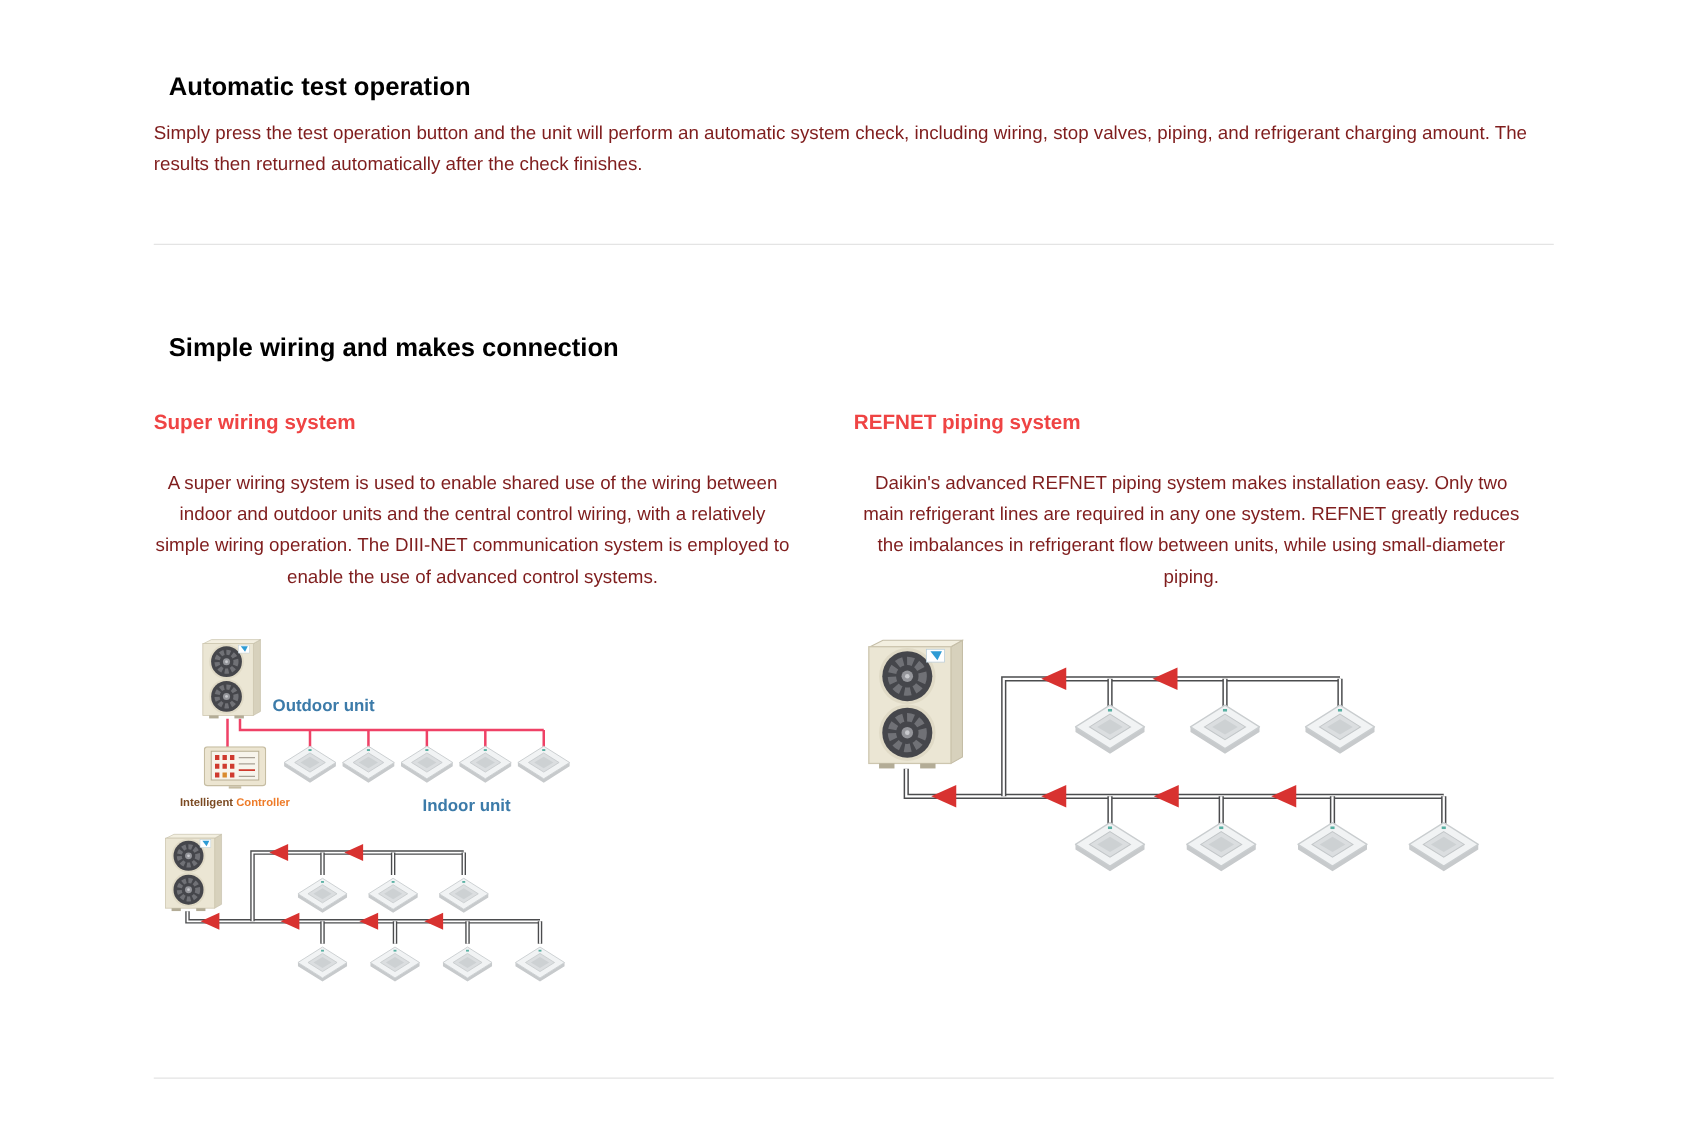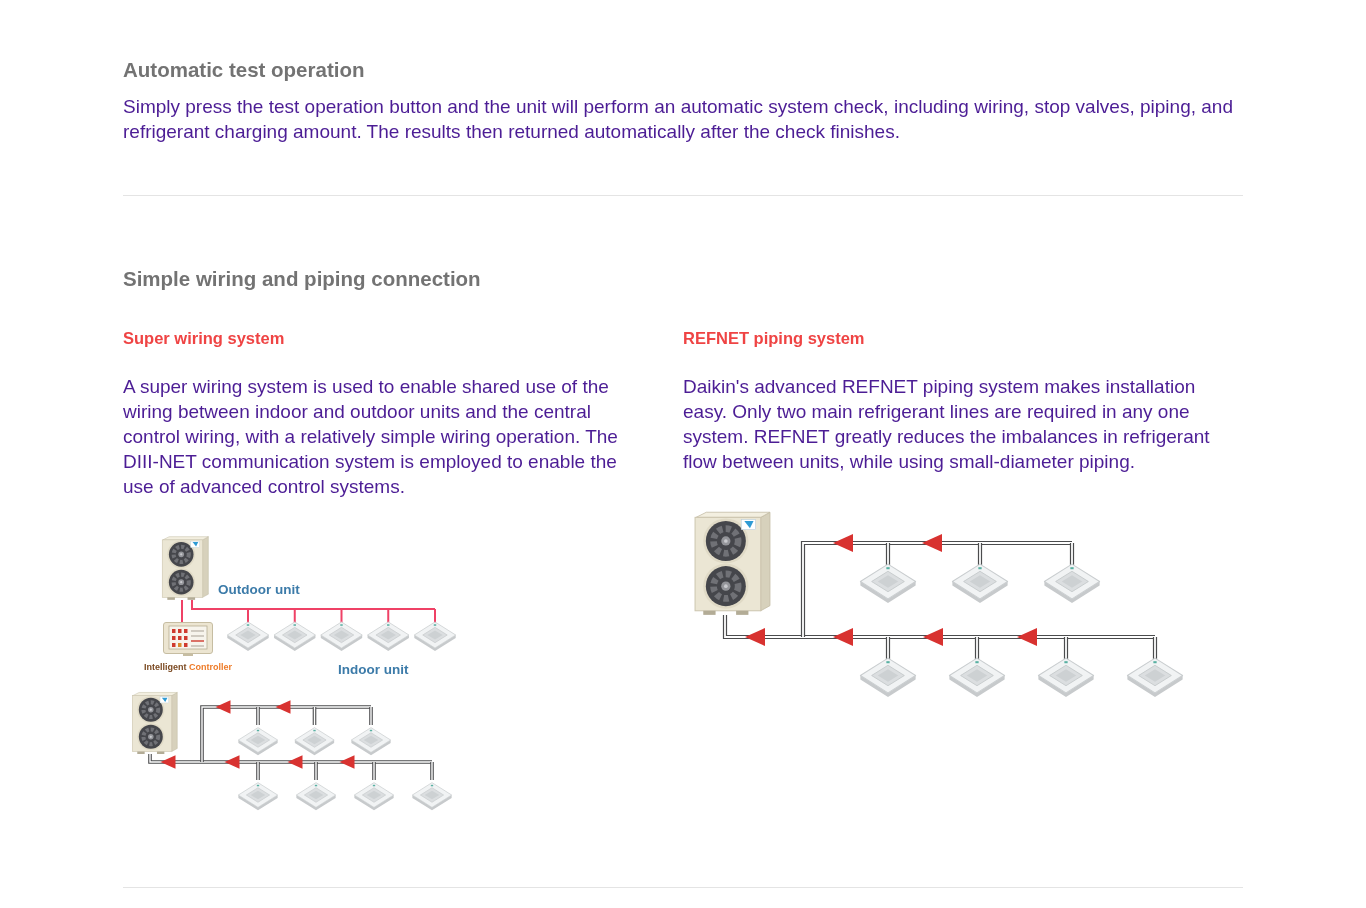--- a/index.html
+++ b/index.html
@@ -1,29 +1,29 @@
 <!DOCTYPE html>
 <html><head>
 <meta charset="utf-8">
 <style>
   html,body{margin:0;padding:0;background:#fff;}
   body{font-family:"Liberation Sans",sans-serif;color:#56575b;}
   .page{width:1366px;height:908px;background:#fff;overflow:hidden;position:relative;}
   .container{padding:0 123px;width:1120px;}
-  h2{font-size:20.5px;line-height:24px;font-weight:700;color:#737373;margin:0;}
+  h2{font-size:20.5px;line-height:24px;font-weight:700;color:#000000;margin:12px;}
   #sec1-title{margin-top:58px;}
   #sec2-title{margin-top:71px;}
-  p.body{font-size:19px;line-height:25px;margin:12px 0 0 0;color:#4c1d95;}
+  p.body{font-size:15px;line-height:25px;margin:12px 0 0 0;color:#7f1d1d;}
   hr.divider{border:none;border-top:1px solid #e4e4e4;margin:51px 0 0 0;height:0;}
   hr.divider-bottom{margin-top:72px;}
   .columns{display:flex;margin-top:36px;}
   .col-left{width:510px;margin-right:50px;}
   .col-right{width:560px;}
   h3{font-size:16.5px;line-height:22px;font-weight:700;color:#ef4444;margin:0;}
-  .col-left p.body, .col-right p.body{margin-top:25px;}
+  .col-left p.body, .col-right p.body{margin-top:25px;text-align:center;}
   .col-right p.body{width:540px;}
   svg.diagram{display:block;}
   #diag-super{width:340px;height:152px;margin-top:28px;}
   #diag-piping-small{width:340px;height:130px;margin-top:6px;}
   #diag-refnet{width:540px;height:210px;margin-top:29px;}
   .defs-holder{position:absolute;width:0;height:0;overflow:hidden;}
 </style>
 </head>
 <body>
 
@@ -80,21 +80,21 @@
   <div class="container">
 
     <section>
       <h2 id="sec1-title">Automatic test operation</h2>
       <p class="body">Simply press the test operation button and the unit will perform an automatic system check, including wiring, stop valves, piping, and refrigerant charging amount. The results then returned automatically after the check finishes.</p>
     </section>
 
     <hr class="divider">
 
     <section>
-      <h2 id="sec2-title">Simple wiring and piping connection</h2>
+      <h2 id="sec2-title">Simple wiring and makes connection</h2>
 
       <div class="columns">
 
         <div class="col-left">
           <h3>Super wiring system</h3>
           <p class="body">A super wiring system is used to enable shared use of the wiring between indoor and outdoor units and the central control wiring, with a relatively simple wiring operation. The DIII-NET communication system is employed to enable the use of advanced control systems.</p>
           <svg id="diag-super" class="diagram" viewBox="0 0 340 152" xmlns="http://www.w3.org/2000/svg">
               <path d="M59 73 V96" fill="none" stroke="#ef4166" stroke-width="2"></path>
               <path d="M69 73 V82 H312" fill="none" stroke="#ef4166" stroke-width="2"></path>
               <path d="M125 82 V96" fill="none" stroke="#ef4166" stroke-width="2"></path>

